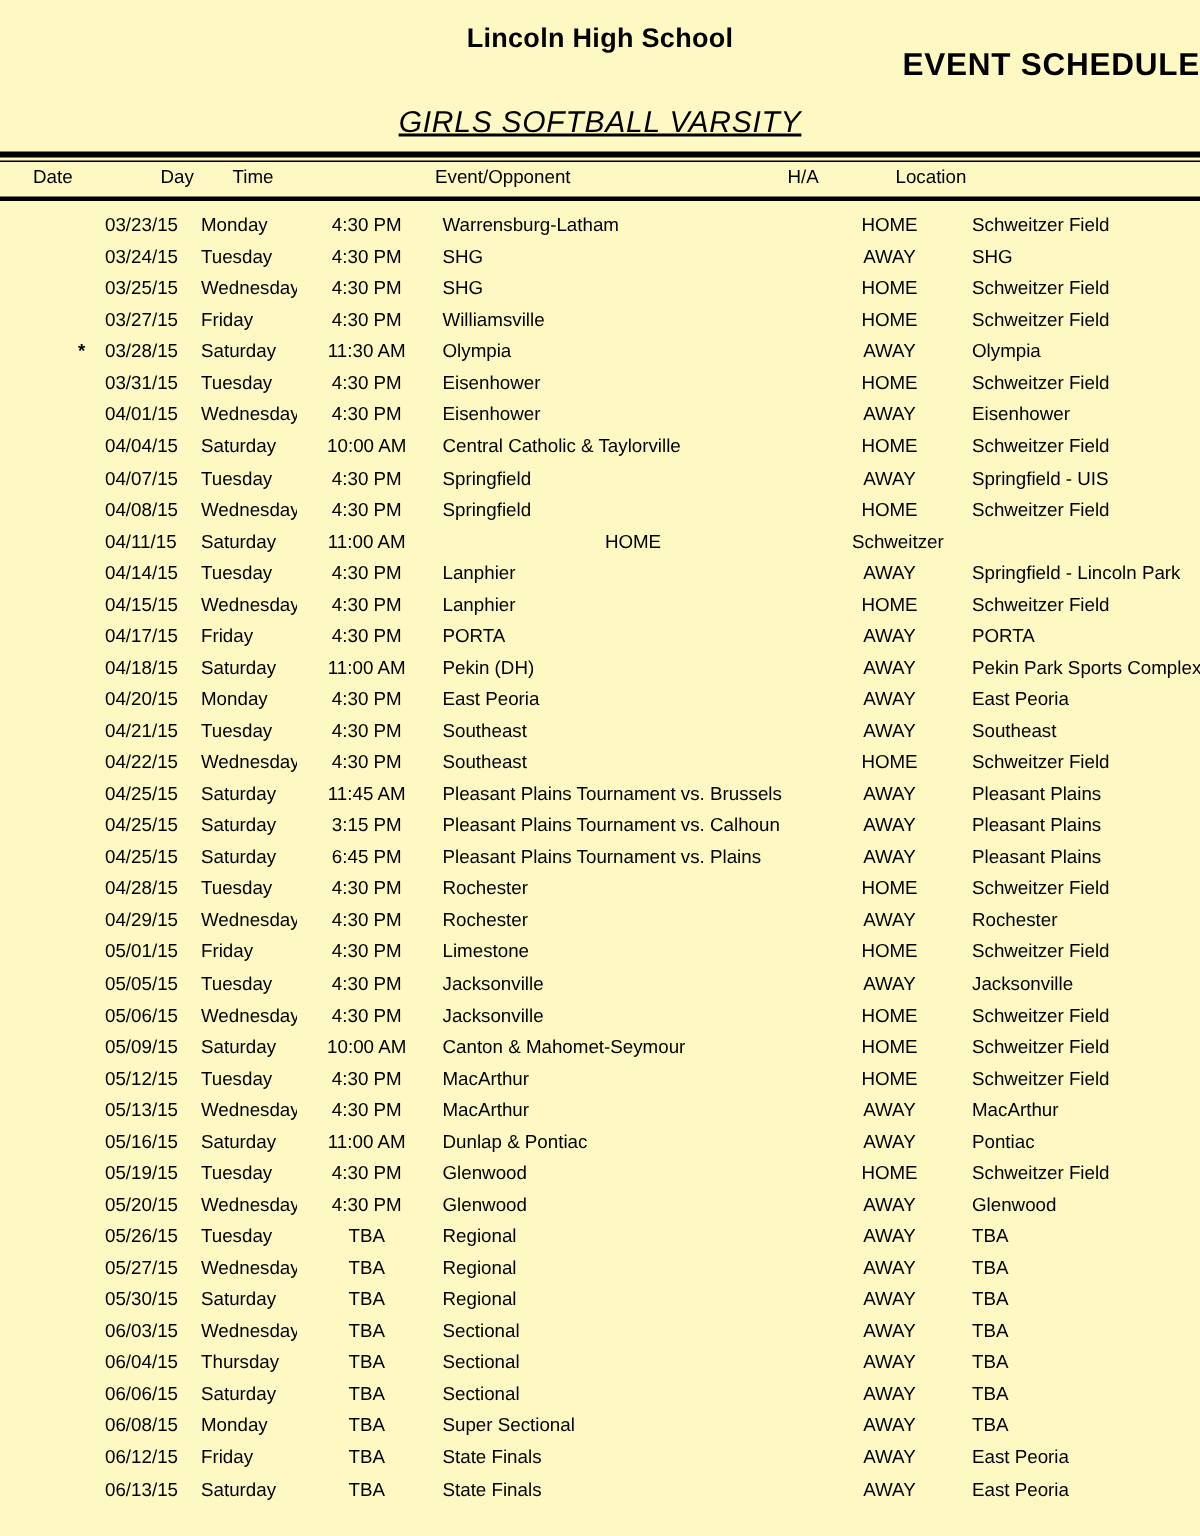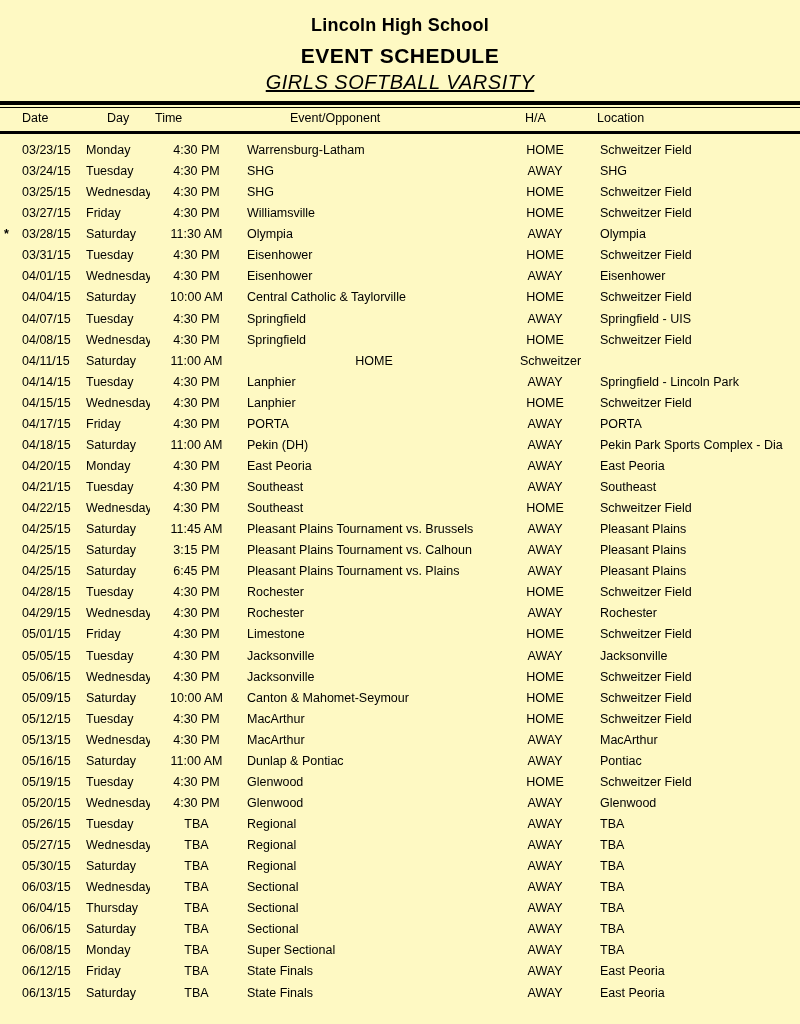--- a/index.html
+++ b/index.html
@@ -4,40 +4,40 @@
 <style>
   html,body { margin:0; padding:0; background:#e8e8e8; }
   .page {
     position:relative; width:800px; height:1024px; margin:0 auto;
     background:#fef9c3; color:#000000;
     font-family:"Liberation Sans","DejaVu Sans",sans-serif;
     overflow:hidden;
   }
   .school   { position:absolute; top:15px;  left:0; width:100%; text-align:center;
               font-size:18px; font-weight:bold; letter-spacing:0.2px; }
-  .title    { position:absolute; top:44px;  left:0; width:100%; text-align:center;
+  .title    { position:absolute; top:32px;  left:0; width:100%; text-align:right;
               font-size:21px; font-weight:bold; letter-spacing:0.5px; }
   .subtitle { position:absolute; top:71px;  left:0; width:100%; text-align:center;
               font-size:20px; font-style:italic; letter-spacing:0.5px;text-decoration:underline; }
 
   .rule-top-thick    { position:absolute; top:101px; left:0; width:800px; height:4px; background:#000; }
   .rule-top-thin     { position:absolute; top:107px; left:0; width:800px; height:1px; background:#000; }
   .rule-header-bottom{ position:absolute; top:131px; left:0; width:800px; height:3px; background:#000; }
 
   .thead { position:absolute; top:111px; left:0; width:800px; height:18px;
            font-size:12.5px; font-weight:normal; }
   .thead span { position:absolute; white-space:nowrap; }
   .th-date     { left:22px;  }
   .th-day      { left:107px; }
   .th-time     { left:155px; }
   .th-event    { left:250px;padding-left:40px; }
   .th-ha       { left:525px; }
   .th-location { left:597px; }
 
-  .tbody { position:absolute; top:140px; left:0; width:672px; }
+  .tbody { position:absolute; top:140px; left:0; width:672px;padding-left:48px; }
   .row {
     display:grid;
     grid-template-columns:22px 64px 64px 93px 262px 80px 215px;
     height:21.07px; align-items:center;
     font-size:12.5px; line-height:21px; white-space:nowrap;
   }
   .cell { overflow:hidden; }
   .cell.marker   { padding-left:4px; font-weight:bold; }
   .cell.time     { text-align:center; }
   .cell.event    { padding-left:4px; }

